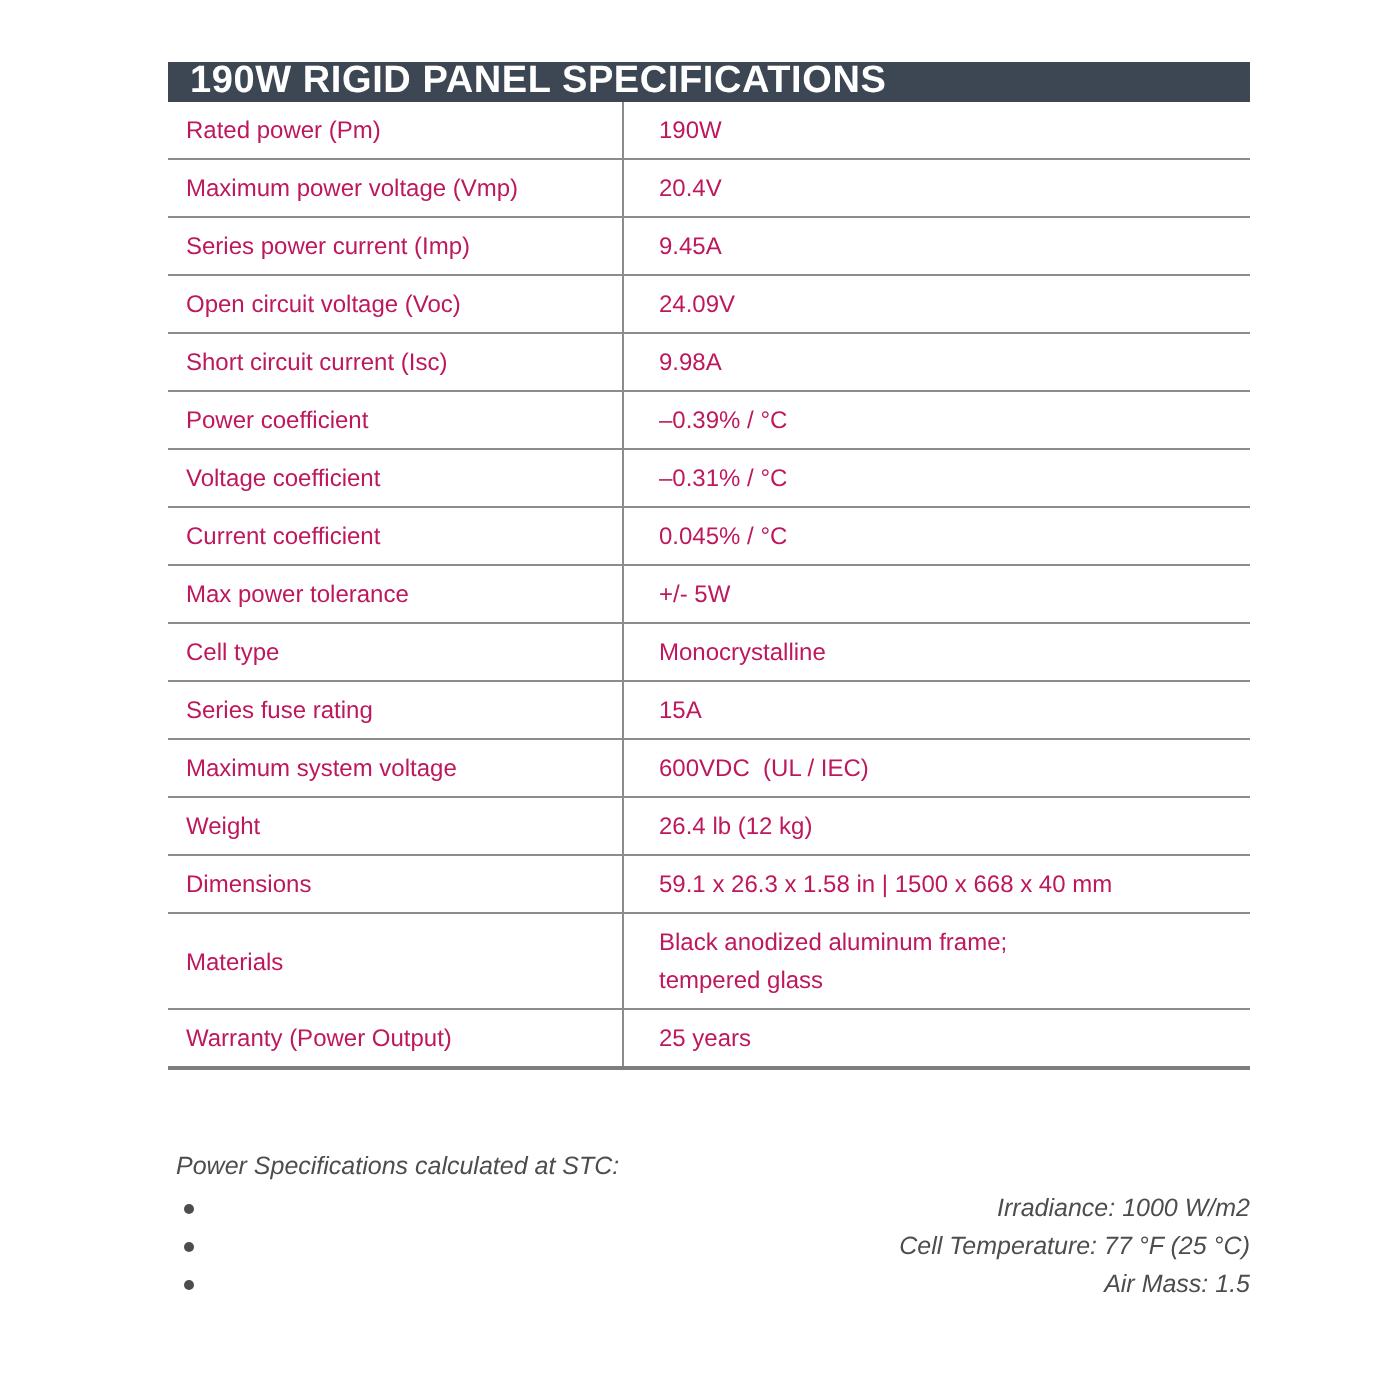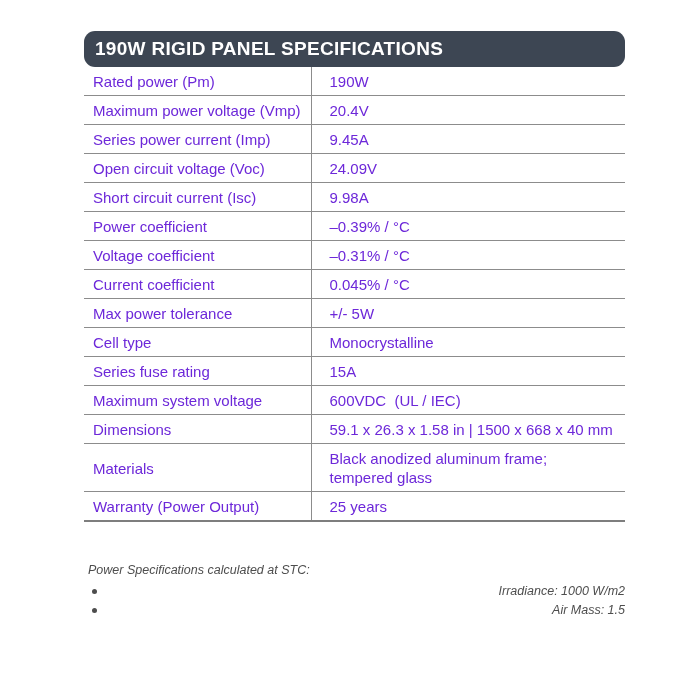--- a/index.html
+++ b/index.html
@@ -13,40 +13,39 @@
   }
   .sheet {
     position: absolute;
     left: 84px;
     top: 31px;
     width: 541px;
   }
   .titlebar {
     background: #3d4653;
     color: #ffffff;
-    height: 36px;
+    height: 20px;
     display: flex;
     align-items: center;
     padding-left: 11px;
     box-sizing: border-box;
     font-size: 19px;
     font-weight: bold;
     letter-spacing: 0.3px;
-    border-radius: 11px;
   }
   table.spec-table {
     width: 541px;
     border-collapse: collapse;
     table-layout: fixed;
     border-bottom: 2px solid #7e7e7e;
   }
   table.spec-table td {
-    font-size: 15px;
+    font-size: 12px;
     line-height: 19px;
-    color: #6d28d9;
+    color: #be185d;
     vertical-align: middle;
     box-sizing: border-box;
   }
   td.label {
     width: 227px;
     border-right: 1px solid #8c8c8c;
     padding: 5px 6px 4px 9px;
   }
   td.value {
     padding: 5px 8px 4px 18px;
@@ -140,20 +139,24 @@
       </tr>
       <tr class="spec-row">
         <td class="label">Series fuse rating</td>
         <td class="value">15A</td>
       </tr>
       <tr class="spec-row">
         <td class="label">Maximum system voltage</td>
         <td class="value">600VDC  (UL / IEC)</td>
       </tr>
       <tr class="spec-row">
+        <td class="label">Weight</td>
+        <td class="value">26.4 lb (12 kg)</td>
+      </tr>
+      <tr class="spec-row">
         <td class="label">Dimensions</td>
         <td class="value">59.1 x 26.3 x 1.58 in | 1500 x 668 x 40 mm</td>
       </tr>
       <tr class="spec-row">
         <td class="label">Materials</td>
         <td class="value">Black anodized aluminum frame;
 tempered glass</td>
       </tr>
       <tr class="spec-row">
         <td class="label">Warranty (Power Output)</td>
@@ -164,18 +167,22 @@
 
   <div class="footnote">
     <p class="footnote-intro">Power Specifications calculated at STC:</p>
     <ul class="footnote-list">
       <li>
         <span class="bullet-dot"></span>
         <span>Irradiance: 1000 W/m2</span>
       </li>
       <li>
         <span class="bullet-dot"></span>
+        <span>Cell Temperature: 77 °F (25 °C)</span>
+      </li>
+      <li>
+        <span class="bullet-dot"></span>
         <span>Air Mass: 1.5</span>
       </li>
     </ul>
   </div>
 
 </div>
 
 </body></html>

